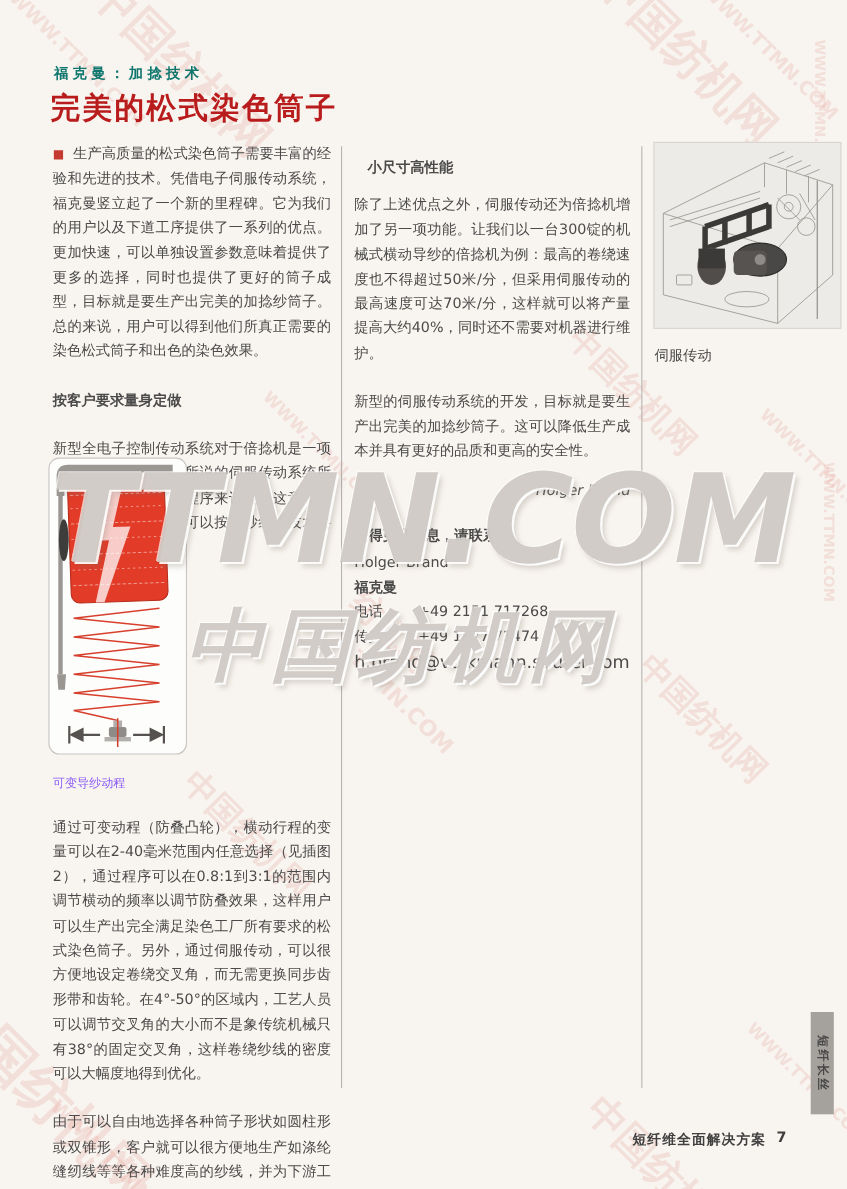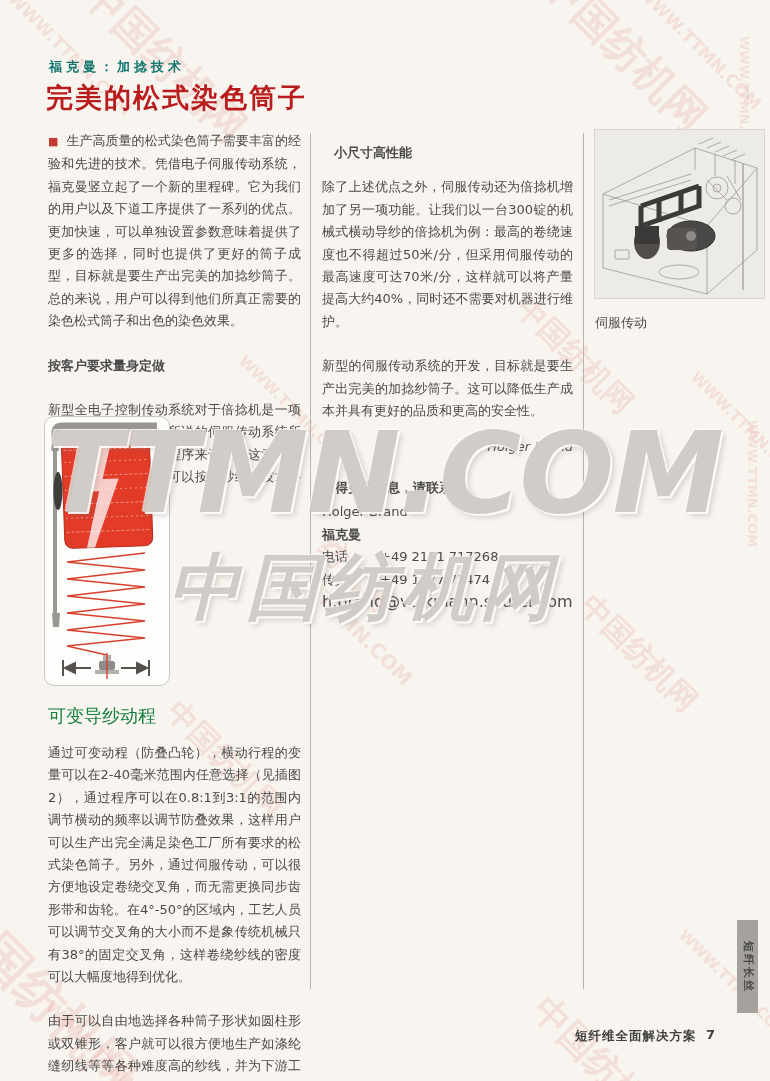--- a/index.html
+++ b/index.html
@@ -39,21 +39,21 @@
   .col p{margin:0 0 22px 0;}
   .subhead{font-weight:bold;margin:0;}
   .bullet{color:#c43a31;font-size:11px;margin-right:8px;}
   .vline{position:absolute;width:1px;background:#b7b3af;top:133px;height:856px;}
   
   .fig-box{
     position:absolute;left:44px;top:416px;width:124px;height:268px;
     background:#fdfdfc;border:1px solid #c9c5c1;border-radius:10px;
     box-shadow:0 0 0 1px rgba(255,255,255,.6) inset;
   }
-  .fig-caption{position:absolute;left:48px;top:704px;font-size:18px;color:#15803d;}
+  .fig-caption{position:absolute;left:48px;top:704px;font-size:11px;color:#8b5cf6;}
   
   .byline{display:block;text-align:right;font-style:italic;color:#555;margin:14px 0 18px 0;}
   .contact-row{display:block;}
   .contact-label{display:inline-block;width:58px;}
   
   .photo{
     position:absolute;left:594px;top:129px;width:169px;height:168px;
     background:#edebe7;border:1px solid #d8d4d0;
   }
   .photo-caption{position:absolute;left:595px;top:314px;font-size:13px;color:#4a4a4a;}

